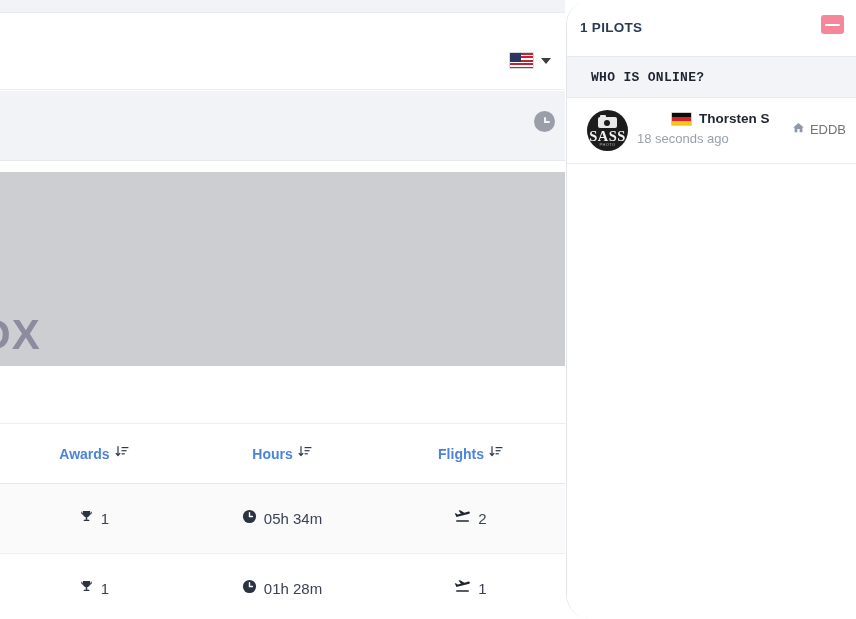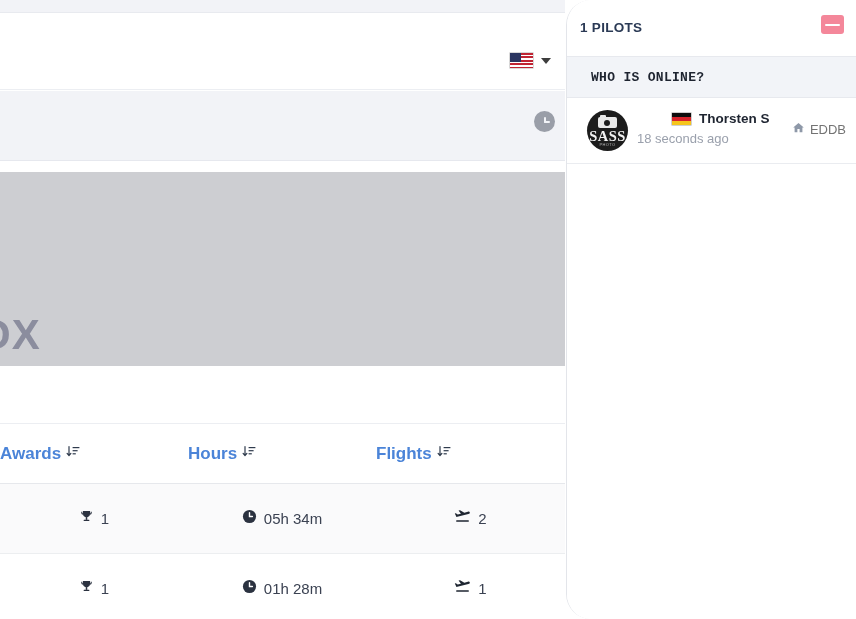--- a/index.html
+++ b/index.html
@@ -96,23 +96,23 @@
   }
 
   
   #stats-table {
     position: absolute; left: 0; top: 425px; width: 565px;
     border-collapse: collapse;
     table-layout: fixed;
   }
   #stats-table th {
     height: 58px;
-    font-size: 17px; font-weight: bold;
+    font-size: 14px; font-weight: bold;
     color: #4b84d8;
-    text-align: left;
+    text-align: center;
     border-bottom: 1px solid #e6e8ec;
     vertical-align: middle;
     cursor: pointer;
   }
   #stats-table th .th-inner {
     display: inline-flex; align-items: center; gap: 5px; justify-content: center;
   }
   #stats-table td {
     height: 70px;
     font-size: 15px; color: #3b4252;

